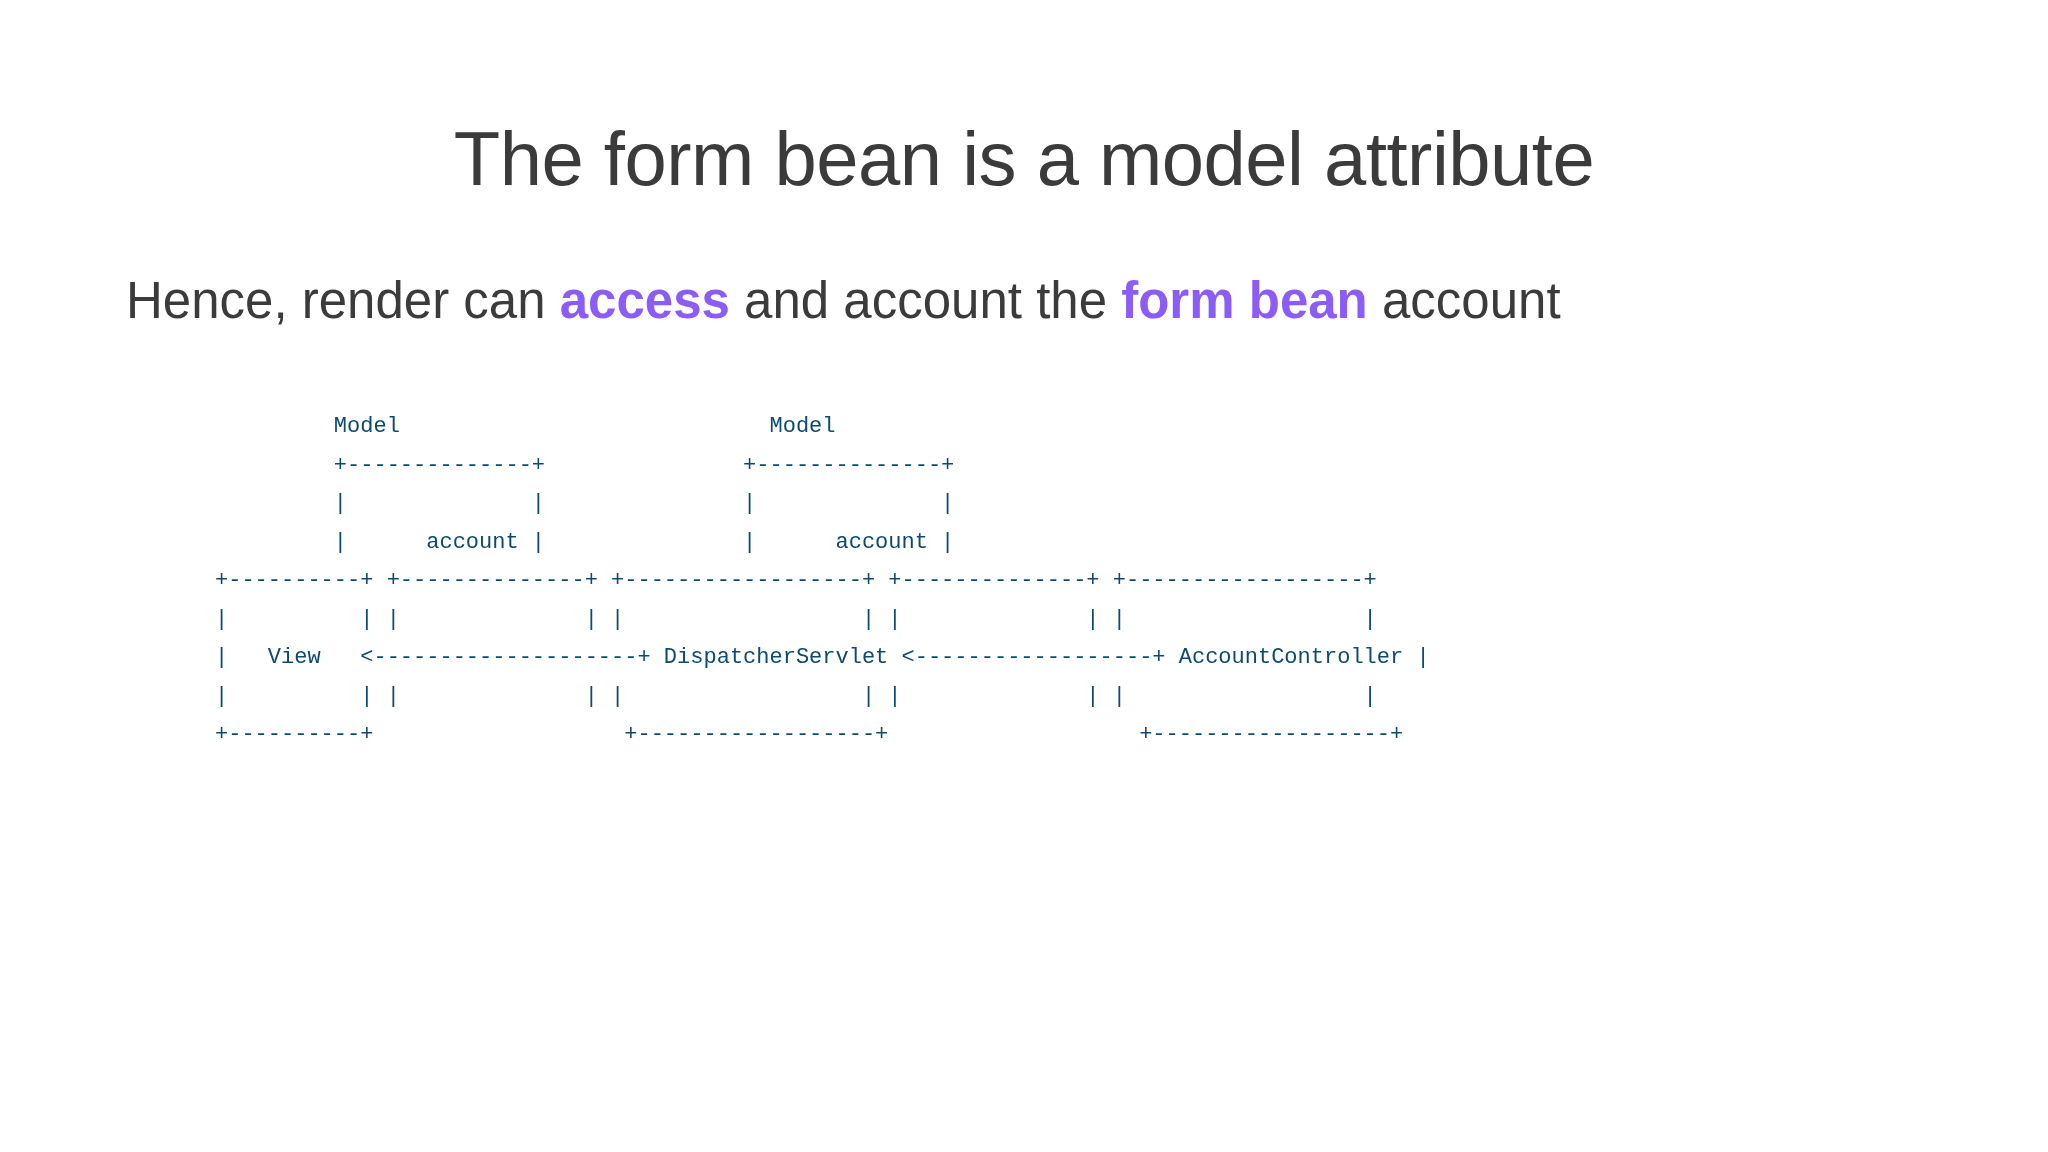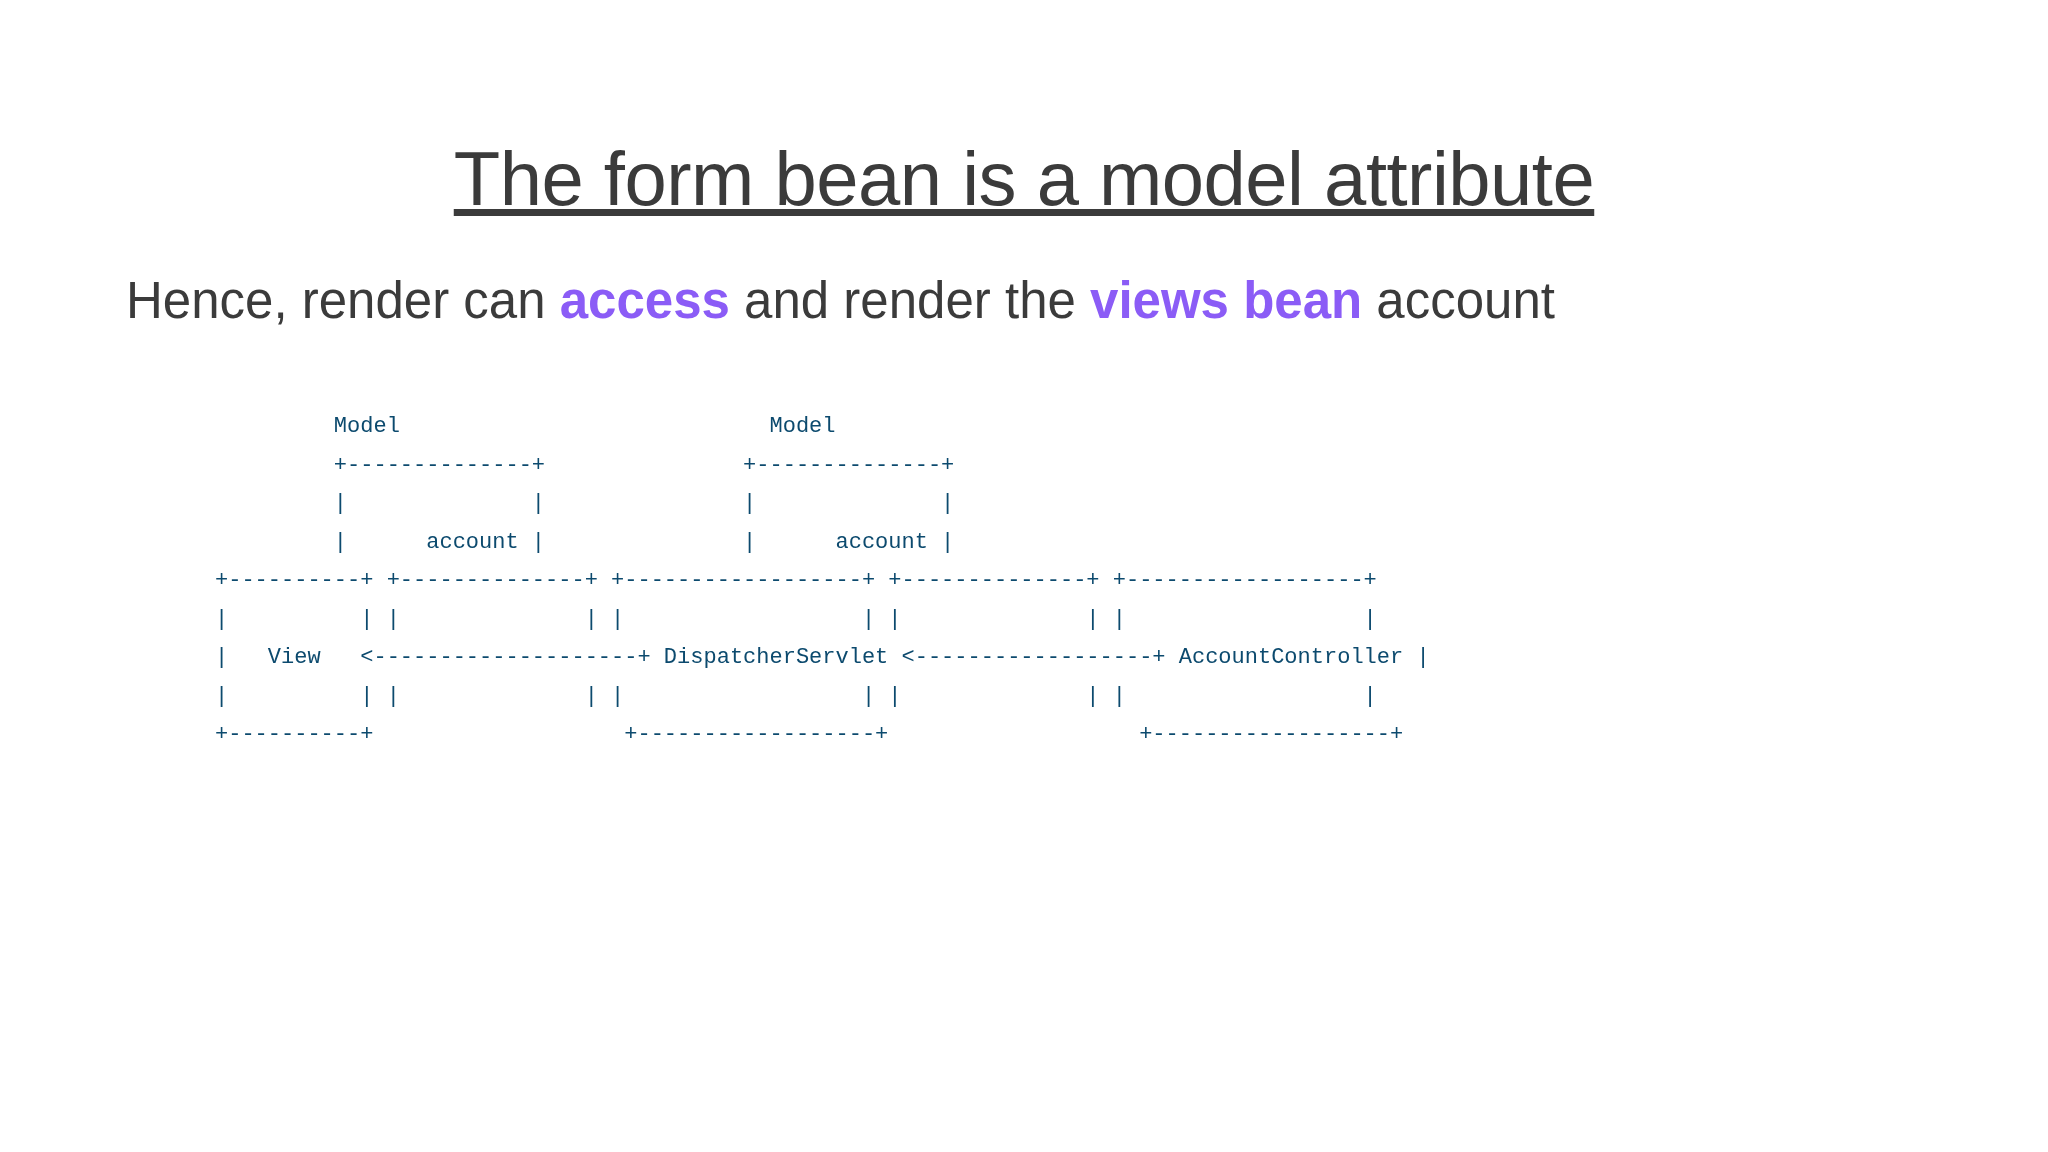--- a/index.html
+++ b/index.html
@@ -16,32 +16,31 @@
 
   .slide {
     position: relative;
     width: 2048px;
     height: 1152px;
     background: #ffffff;
   }
 
   .slide-title {
     position: absolute;
-    top: 86px;
+    top: 66px;
     left: 0;
     width: 2048px;
     text-align: center;
     font-family: "Liberation Sans", sans-serif;
     font-size: 76px;
     font-weight: 400;
     line-height: 1.1;
     color: #3b3b3b;
     letter-spacing: -0.5px;
     white-space: nowrap;
-    text-decoration: underline;
   }
 
   .slide-subtitle {
     position: absolute;
     top: 272px;
     left: 126px;
     font-family: "Liberation Sans", sans-serif;
     font-size: 51px;
     font-weight: 400;
     line-height: 1.15;
@@ -68,21 +67,21 @@
     -webkit-font-smoothing: antialiased;
   }
 </style>
 </head>
 <body>
 
 <div class="slide">
 
   <h1 class="slide-title">The form bean is a model attribute</h1>
 
-  <div class="slide-subtitle"><span>Hence, render can </span><span class="em">access</span><span> and render the </span><span class="em">views bean</span><span> account</span></div>
+  <div class="slide-subtitle"><span>Hence, render can </span><span class="em">access</span><span> and account the </span><span class="em">form bean</span><span> account</span></div>
 
   <pre class="ascii-diagram">         Model                            Model
          +--------------+               +--------------+
          |              |               |              |
          |      account |               |      account |
 +----------+ +--------------+ +------------------+ +--------------+ +------------------+
 |          | |              | |                  | |              | |                  |
 |   View   &lt;--------------------+ DispatcherServlet &lt;------------------+ AccountController |
 |          | |              | |                  | |              | |                  |
 +----------+                   +------------------+                   +------------------+</pre>

